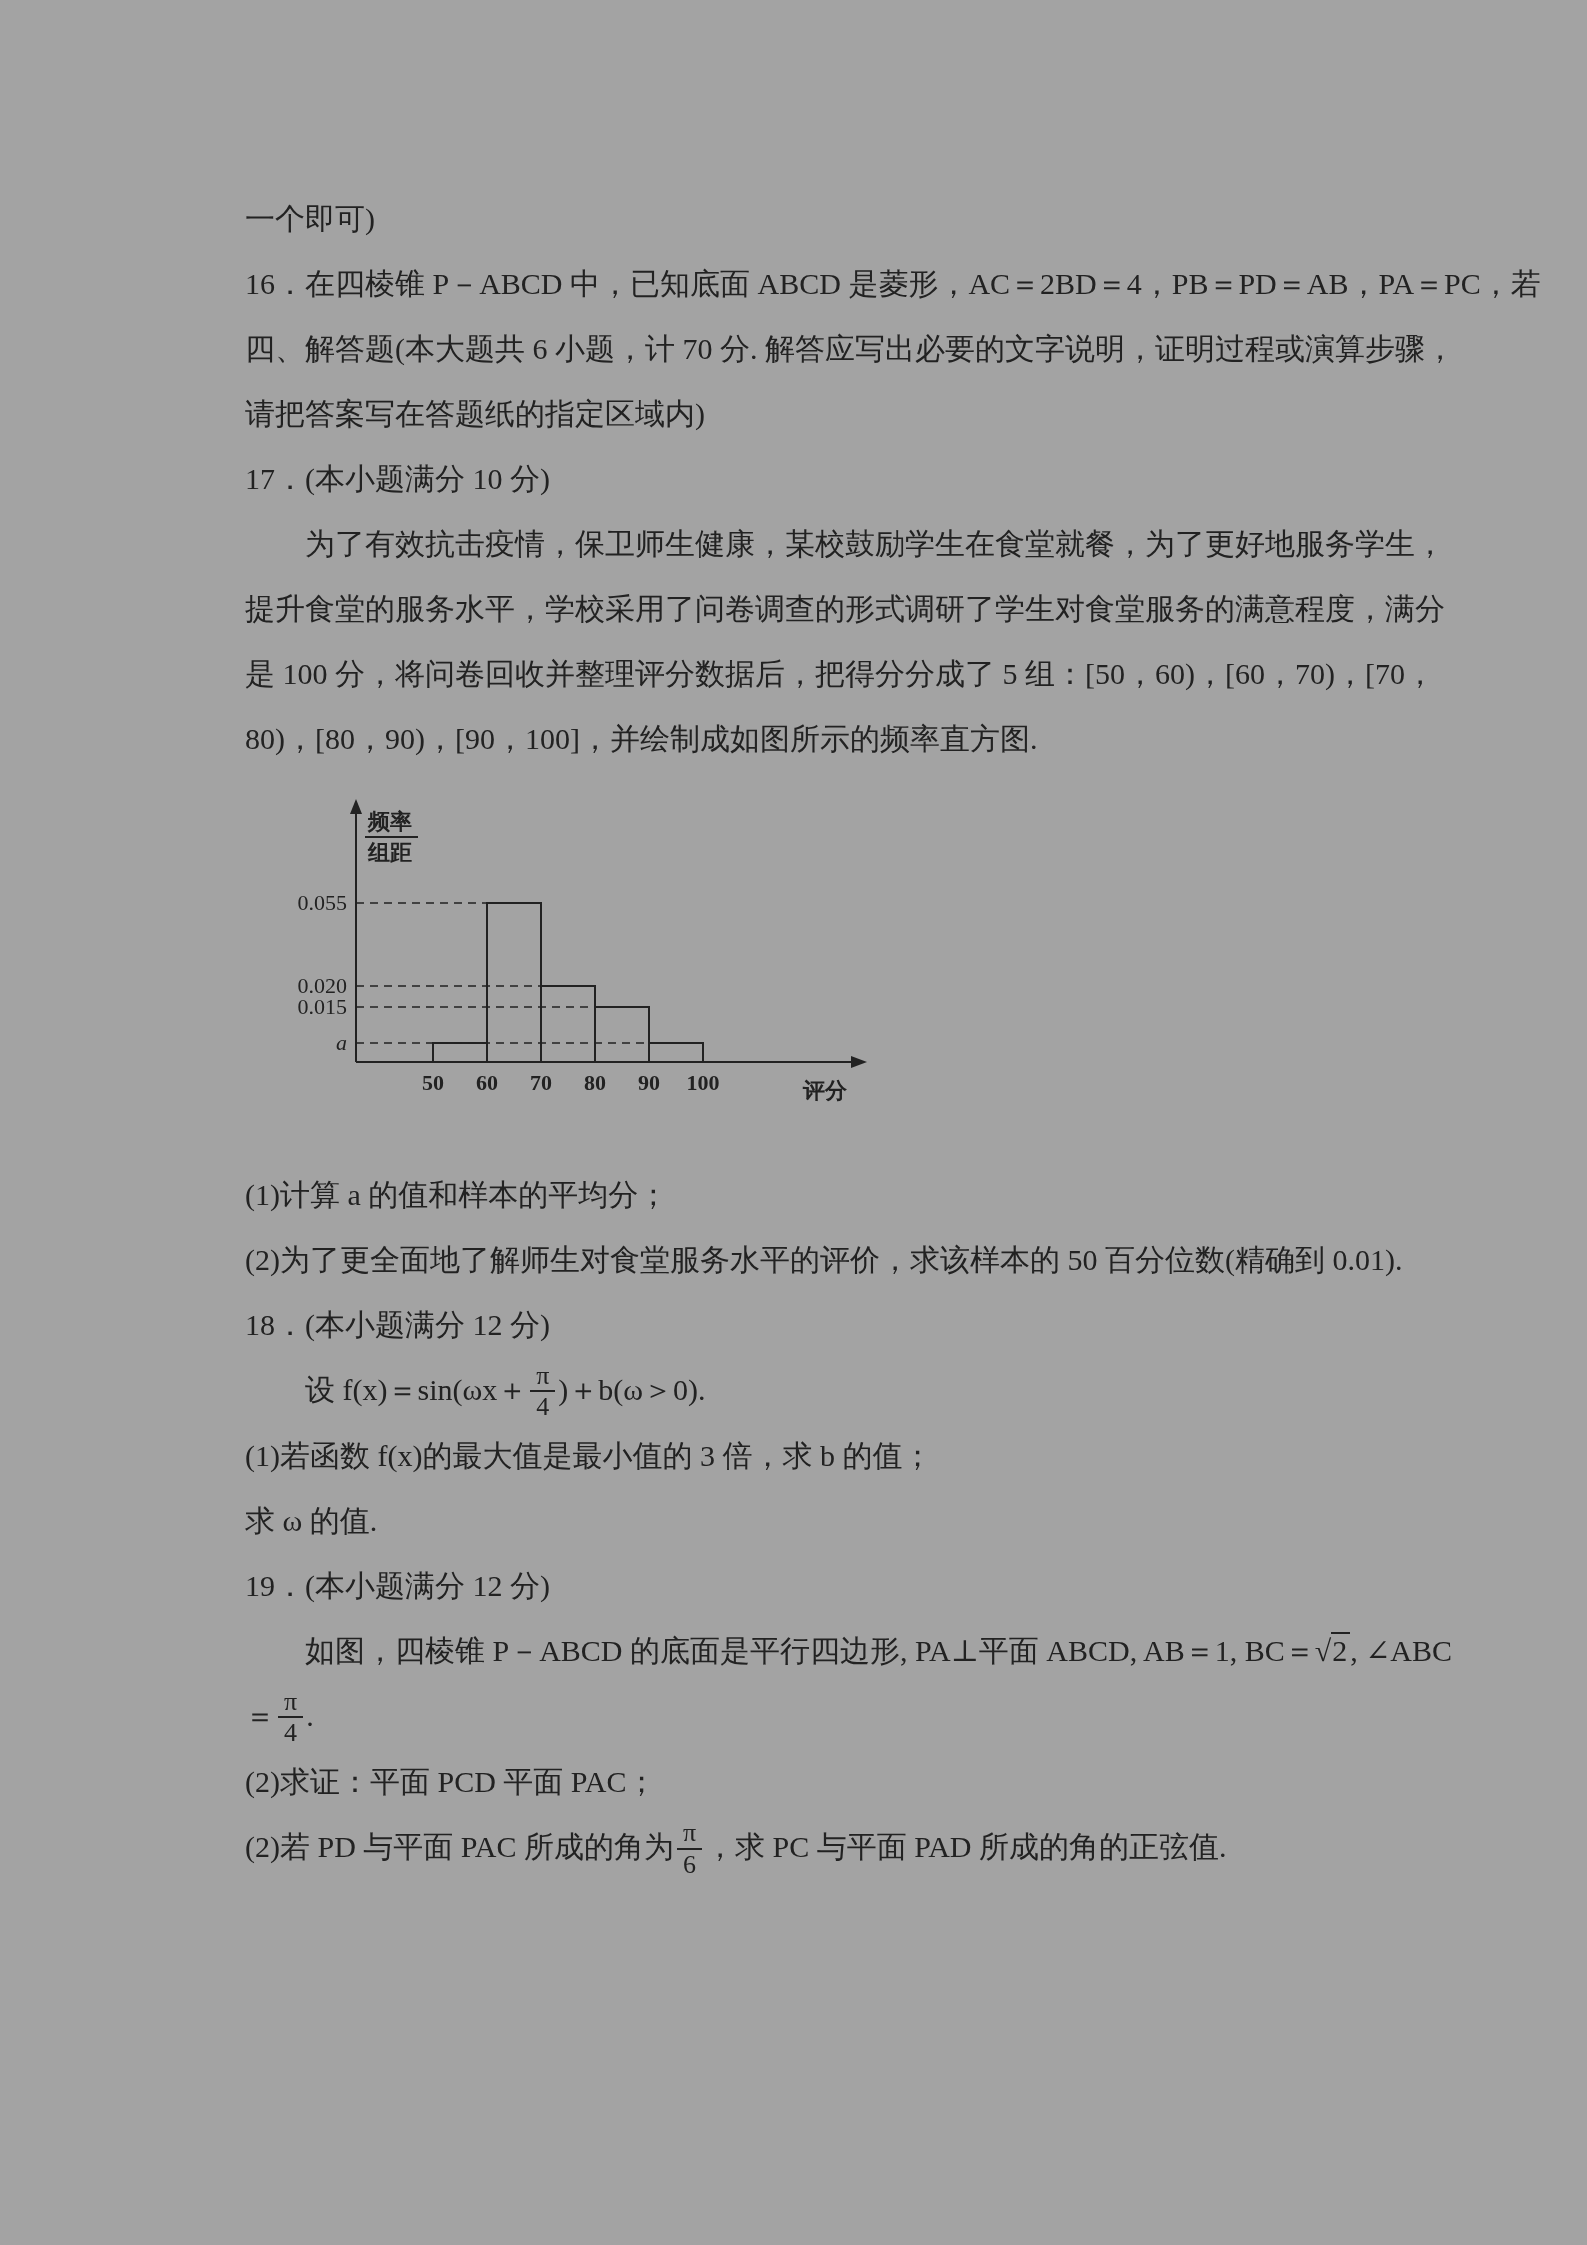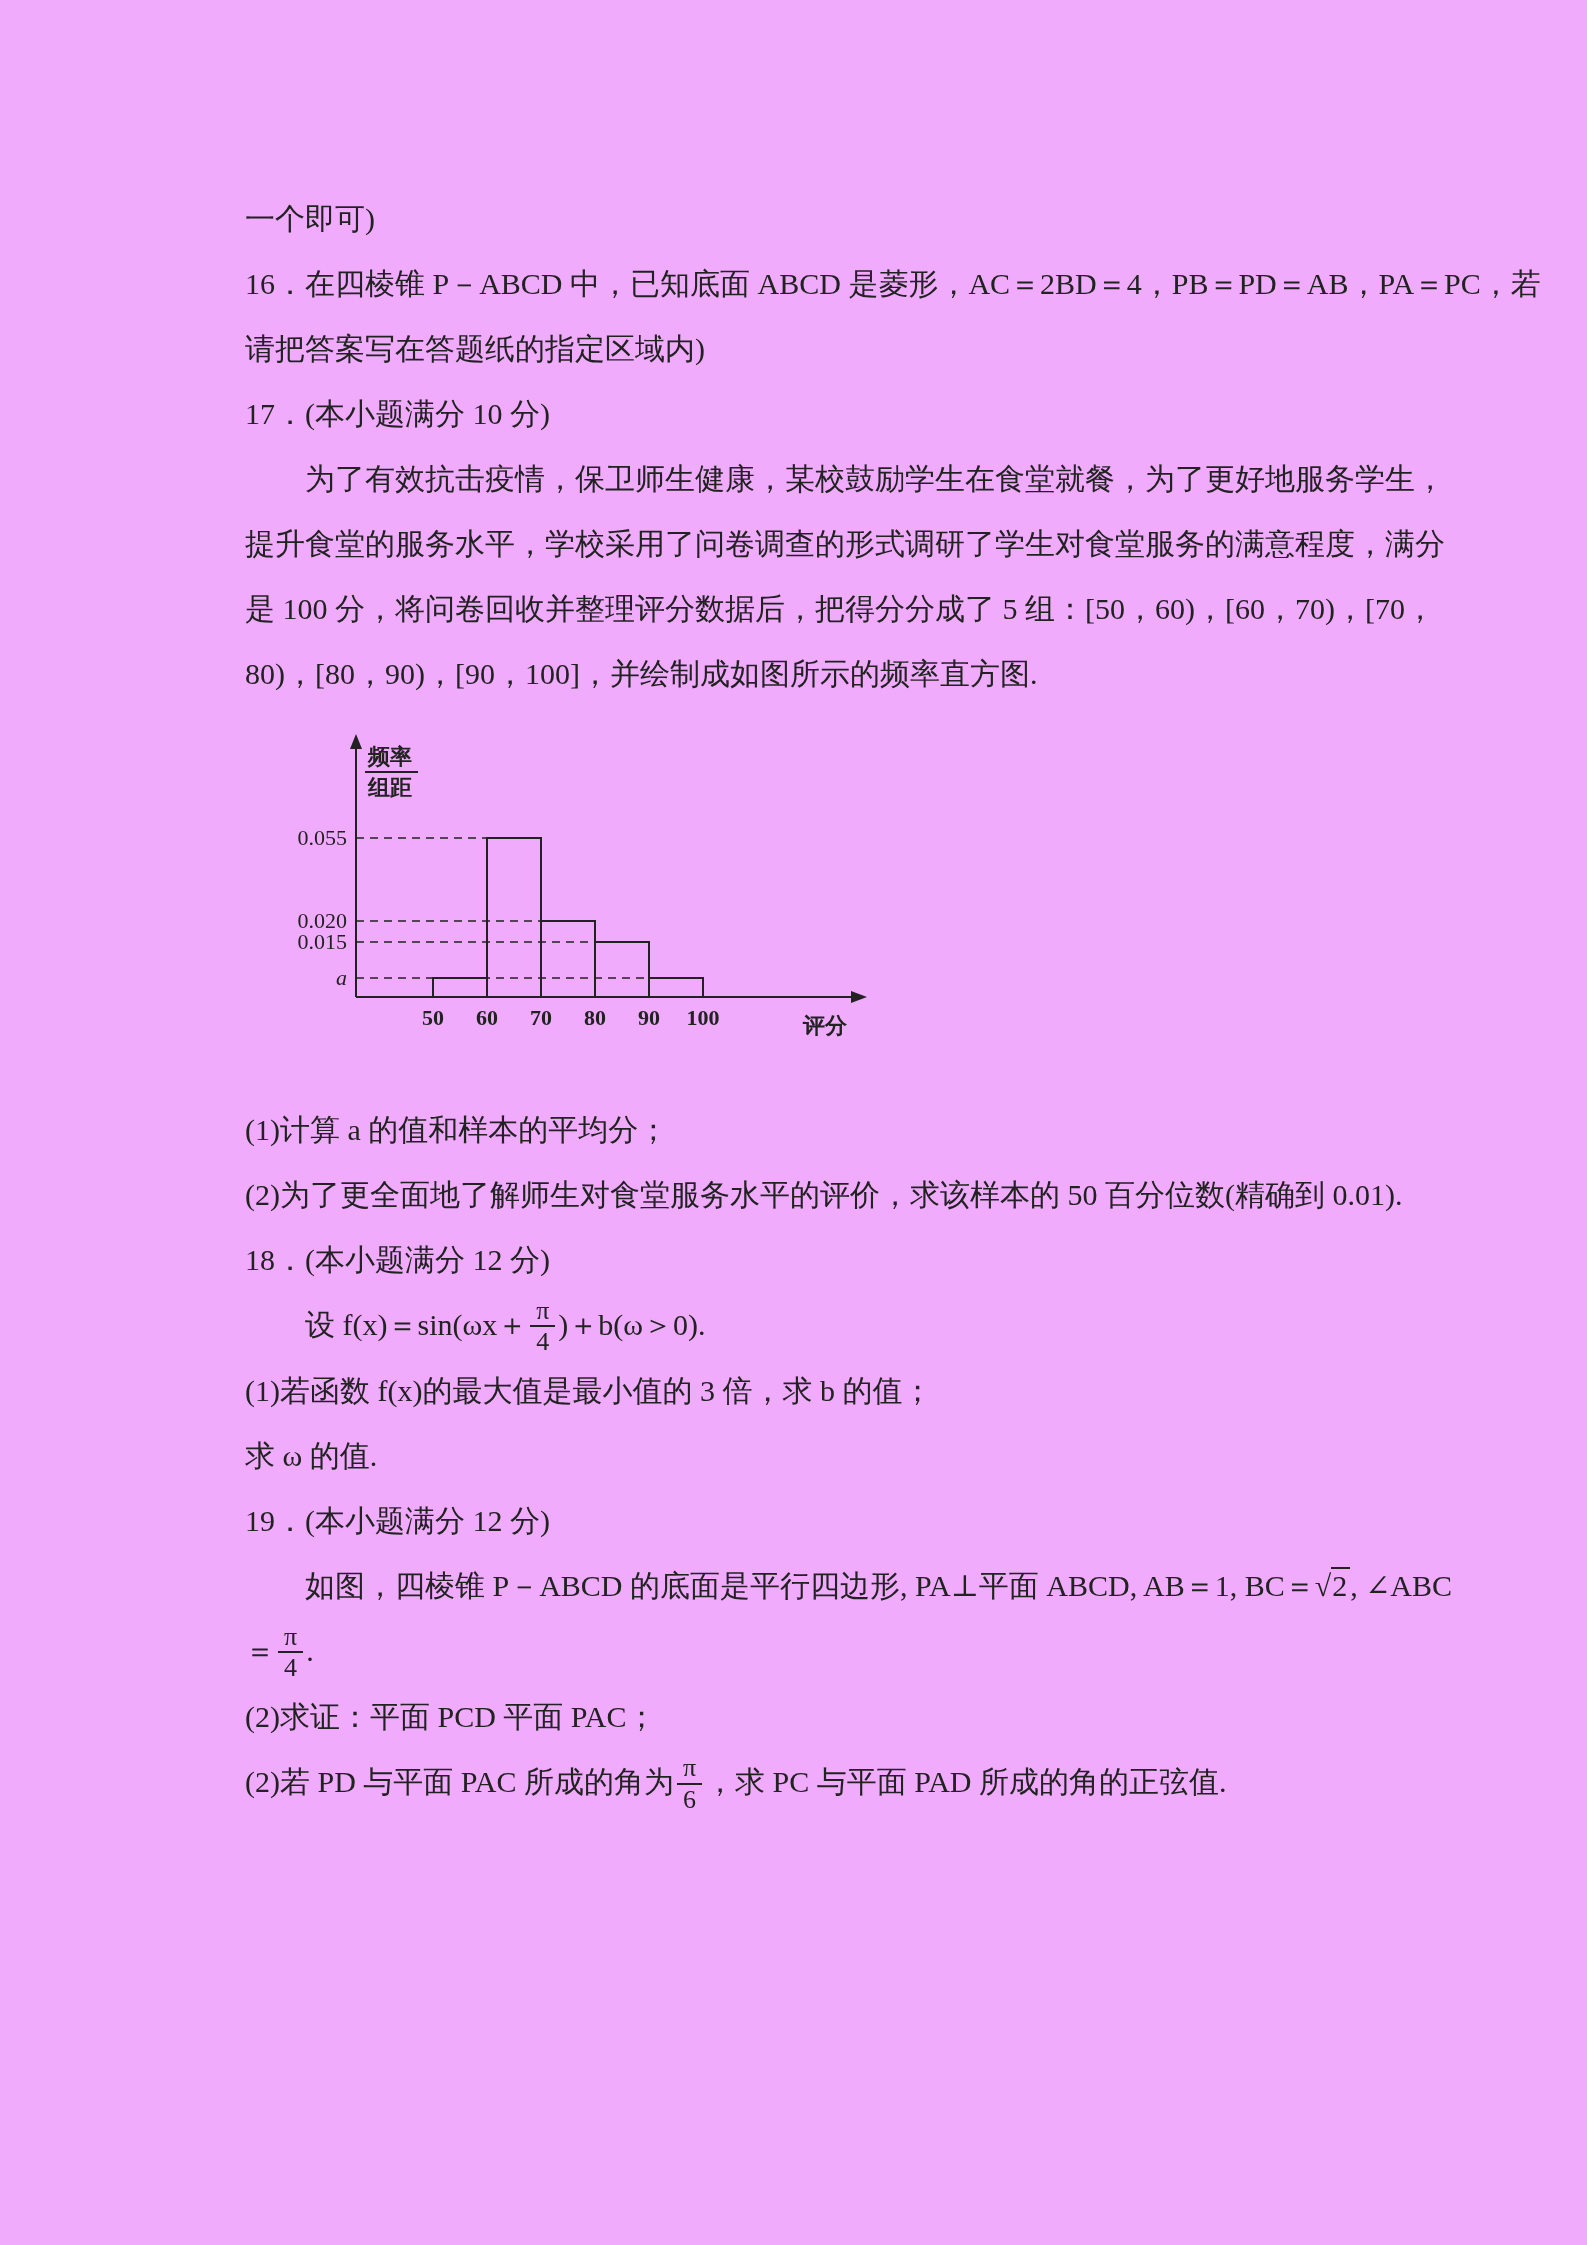--- a/index.html
+++ b/index.html
@@ -7,21 +7,21 @@
   body {
     width:1587px; height:2245px;
     font-family:"Liberation Serif","DejaVu Serif",serif;
     color:#222222;
   }
   .page {
     position:relative;
     width:1587px; height:2245px;
     padding:186px 225px 0 245px;
     overflow:hidden;
-    background:#f0abfc;
+    background:#a3a3a3;
   }
   .line {
     font-size:30px;
     line-height:65px;
     white-space:nowrap;
   }
   .indent { padding-left:60px; }
   .frac {
     display:inline-flex;
     flex-direction:column;
@@ -48,20 +48,21 @@
 </style>
 </head>
 <body>
 
 <div class="page">
 
   <p class="line">一个即可)</p>
 
   <p class="line">16．在四棱锥 P－ABCD 中，已知底面 ABCD 是菱形，AC＝2BD＝4，PB＝PD＝AB，PA＝PC，若</p>
 
+  <p class="line">四、解答题(本大题共 6 小题，计 70 分. 解答应写出必要的文字说明，证明过程或演算步骤，</p>
   <p class="line">请把答案写在答题纸的指定区域内)</p>
 
   <p class="line">17．(本小题满分 10 分)</p>
   <p class="line indent">为了有效抗击疫情，保卫师生健康，某校鼓励学生在食堂就餐，为了更好地服务学生，</p>
   <p class="line">提升食堂的服务水平，学校采用了问卷调查的形式调研了学生对食堂服务的满意程度，满分</p>
   <p class="line">是 100 分，将问卷回收并整理评分数据后，把得分分成了 5 组：[50，60)，[60，70)，[70，</p>
   <p class="line">80)，[80，90)，[90，100]，并绘制成如图所示的频率直方图.</p>
 
   <div class="chart-wrap">
     <svg id="hist-svg" width="600" height="335" viewBox="0 0 600 335">

